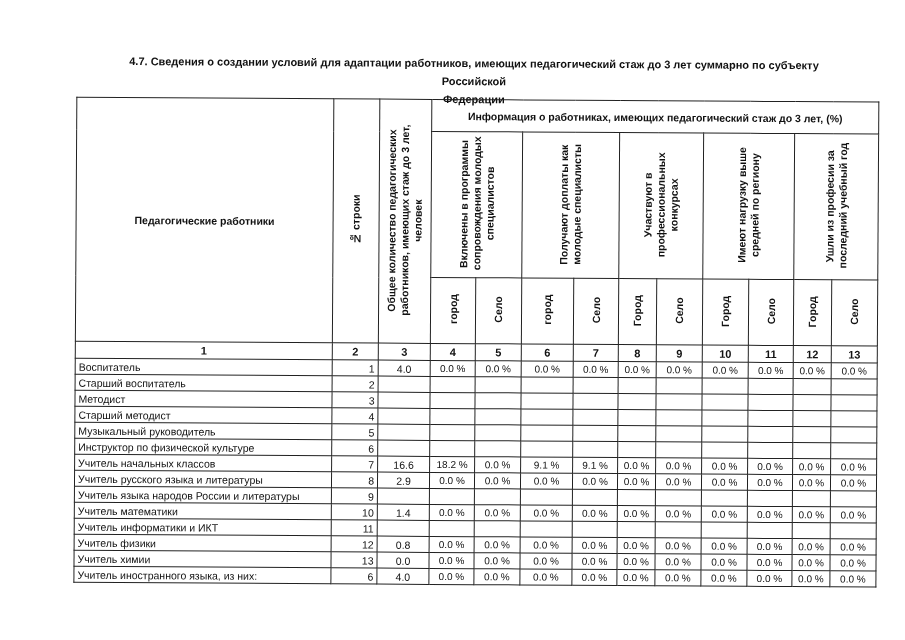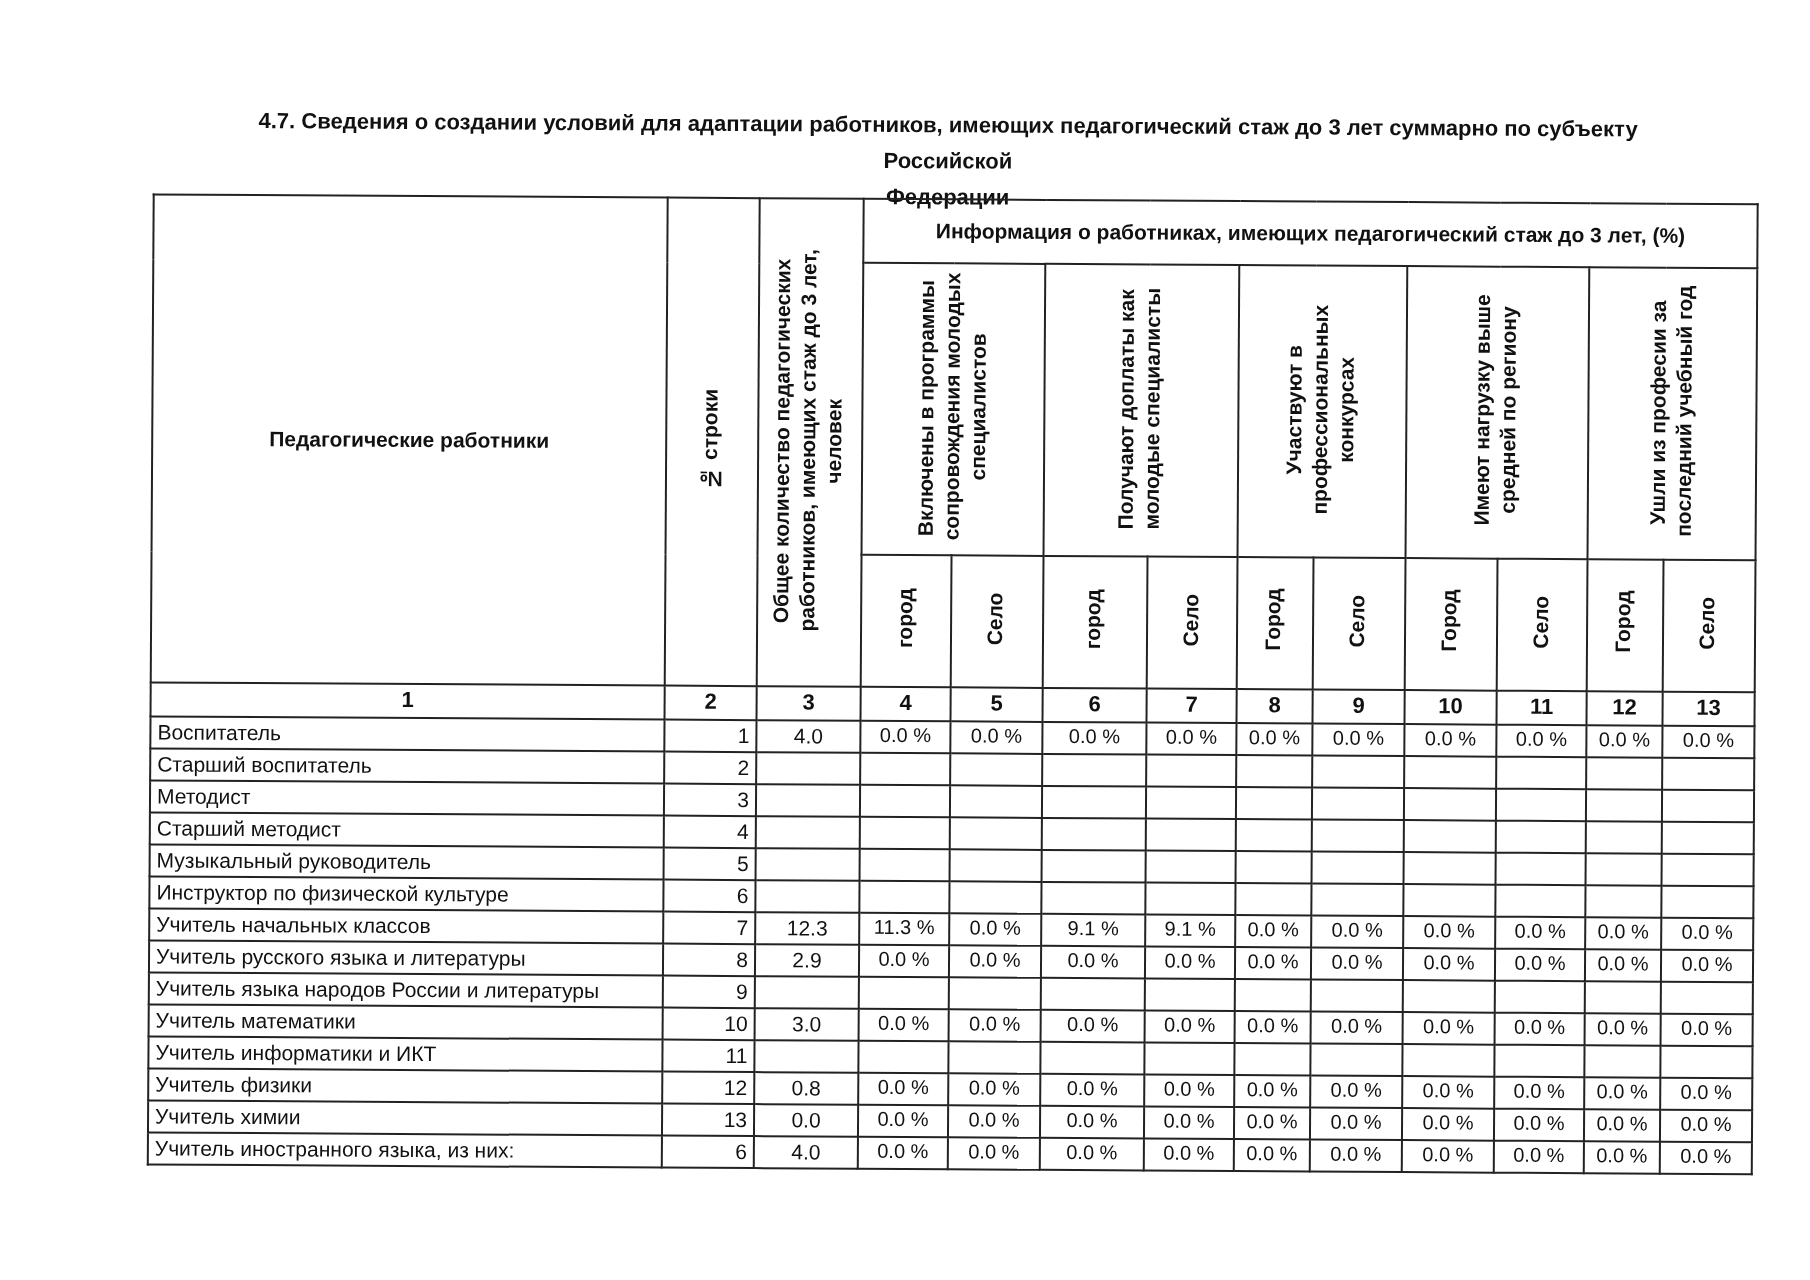--- a/index.html
+++ b/index.html
@@ -180,22 +180,22 @@
           <td class="pct"></td>
           <td class="pct"></td>
           <td class="pct"></td>
           <td class="pct"></td>
           <td class="pct"></td>
           <td class="pct"></td>
         </tr>
         <tr>
           <td class="name">Учитель начальных классов</td>
           <td class="ln">7</td>
-          <td class="tot">12.3</td>
-          <td class="pct">11.3 %</td>
+          <td class="tot">16.6</td>
+          <td class="pct">18.2 %</td>
           <td class="pct">0.0 %</td>
           <td class="pct">9.1 %</td>
           <td class="pct">9.1 %</td>
           <td class="pct">0.0 %</td>
           <td class="pct">0.0 %</td>
           <td class="pct">0.0 %</td>
           <td class="pct">0.0 %</td>
           <td class="pct">0.0 %</td>
           <td class="pct">0.0 %</td>
         </tr>
@@ -225,21 +225,21 @@
           <td class="pct"></td>
           <td class="pct"></td>
           <td class="pct"></td>
           <td class="pct"></td>
           <td class="pct"></td>
           <td class="pct"></td>
         </tr>
         <tr>
           <td class="name">Учитель математики</td>
           <td class="ln">10</td>
-          <td class="tot">3.0</td>
+          <td class="tot">1.4</td>
           <td class="pct">0.0 %</td>
           <td class="pct">0.0 %</td>
           <td class="pct">0.0 %</td>
           <td class="pct">0.0 %</td>
           <td class="pct">0.0 %</td>
           <td class="pct">0.0 %</td>
           <td class="pct">0.0 %</td>
           <td class="pct">0.0 %</td>
           <td class="pct">0.0 %</td>
           <td class="pct">0.0 %</td>

